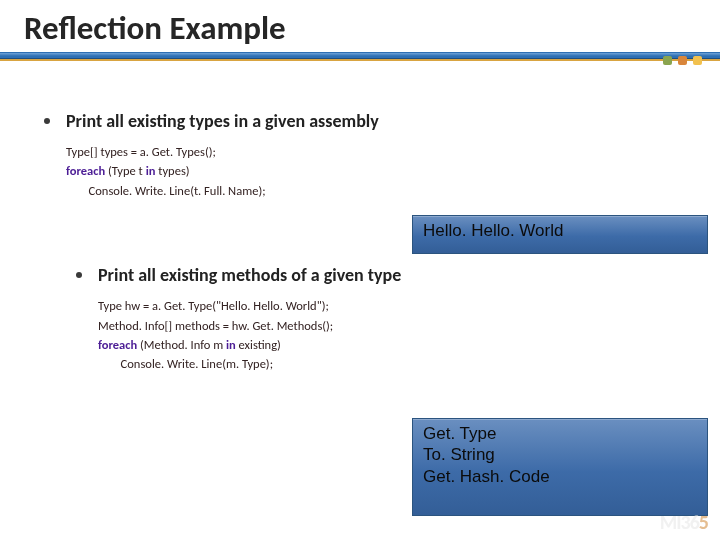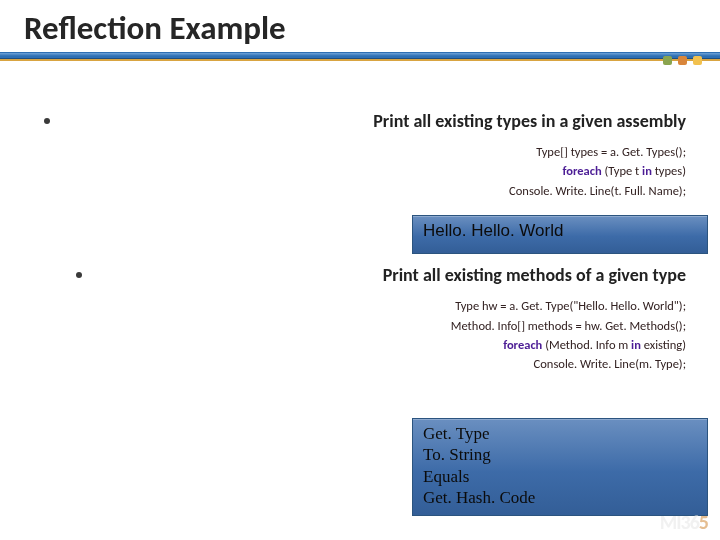--- a/index.html
+++ b/index.html
@@ -59,21 +59,20 @@
   .dot.o { background: #d9863b; }
   .dot.y { background: #f2c14e; }
 
   .content {
     padding-left: 42px;
     padding-right: 10px;
   }
   .bullet-row {
     position: relative;
     margin-bottom: 12px;
-    text-align: right;
   }
   .bullet-dot {
     position: absolute;
     left: -22px;
     top: 8px;
     width: 6px; height: 6px;
     background: #3a3a3a;
     border-radius: 50%;
   }
   .bullet-text {
@@ -96,21 +95,21 @@
     background: linear-gradient(#6a8fc0 0%, #3d6ba8 55%, #335e97 100%);
     border: 1px solid #2b547f;
     color: #0b0b0b;
     font-family: Arial, sans-serif;
     font-size: 17px;
     line-height: 1.25;
     padding: 4px 10px 6px 10px;
     box-shadow: 0 1px 0 rgba(255,255,255,0.25) inset;
   }
   .out1 { left: 412px; top: 215px; width: 296px; height: 39px; }
-  .out2 { left: 412px; top: 418px; width: 296px; height: 98px; font-family: Liberation Serif, serif; }
+  .out2 { left: 412px; top: 418px; width: 296px; height: 98px; }
 
   .b2 { margin-top: 64px; margin-left: 32px; }
 
   .logo {
     position: absolute;
     right: 12px;
     bottom: 6px;
     font-size: 20px;
     font-weight: 800;
     color: #e6e6e6;
@@ -159,21 +158,20 @@
 
   </div>
 
   <div class="output-box out1">
     <div>Hello. Hello. World</div>
   </div>
 
   <div class="output-box out2">
     <div>Get. Type</div>
     <div>To. String</div>
-    <div>Equals</div>
     <div>Get. Hash. Code</div>
   </div>
 
   <div class="logo">
     <span>MI36</span><span class="accent">5</span>
   </div>
 
 </div>
 
 </body></html>

